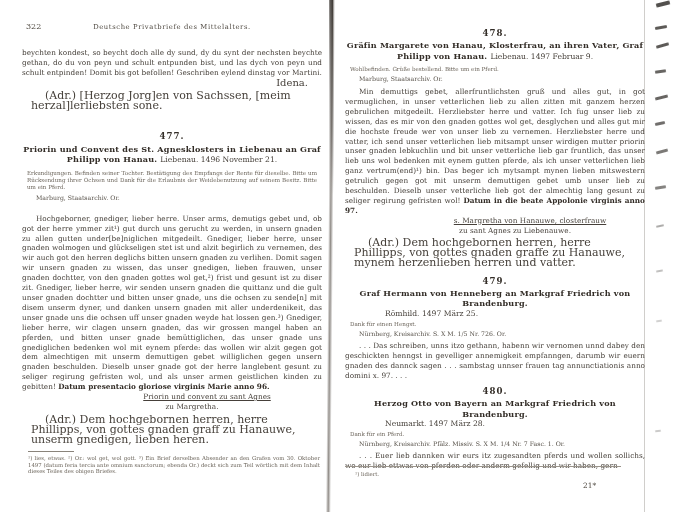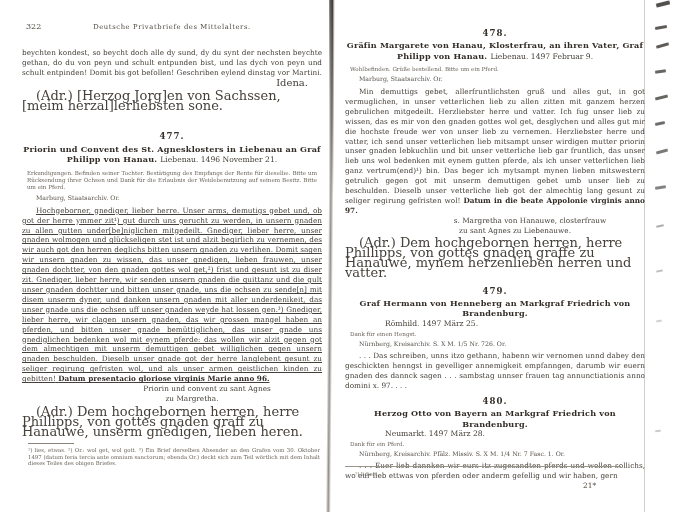--- a/index.html
+++ b/index.html
@@ -21,23 +21,23 @@
   p{margin:0;}
   .bodytext{font-size:7.3px;line-height:9.9px;text-align:justify;text-indent:14px;}
   .noindent{text-indent:0;}
   .entry-num{text-align:center;font-weight:bold;font-size:8.6px;letter-spacing:1px;color:#332d27;}
   .entry-title{font-weight:bold;font-size:8.1px;line-height:10.5px;text-align:center;color:#322c26;letter-spacing:.2px;}
   .entry-title .roman{font-weight:normal;font-size:7.6px;letter-spacing:0;color:#46403a;}
   .place-date{font-size:7.6px;line-height:9px;margin-left:40px;}
   .summary{font-size:5.6px;line-height:7px;text-align:justify;color:#6a6359;padding:0 5px;}
   .archive{font-size:6.2px;line-height:8px;margin-left:14px;color:#554f47;}
   .sig{text-align:center;font-size:7.3px;line-height:10px;}
-  .sig-1{padding-left:70px;}
+  .sig-1{padding-left:70px;text-decoration:underline;}
   .sig-2{padding-left:40px;}
-  .address{font-size:13px;line-height:10px;text-align:left;text-indent:14px;}
+  .address{font-size:11px;line-height:10px;text-align:left;text-indent:14px;margin-left:9px;}
   .datum{font-weight:bold;color:#332d27;}
 
   .fn-rule{width:46px;border:0;border-top:1px solid #8a847b;margin:6px 0 3px 6px;}
   .footnotes{font-size:5.4px;line-height:6.6px;text-align:justify;color:#6a6359;padding:0 2px 0 6px;}
 
   
   #right-fn-rule{position:absolute;left:0;top:466px;width:276px;border:0;border-top:1px solid #9a948b;margin:0;}
   #right-footnote{position:absolute;left:10px;top:471px;font-size:5.4px;color:#6a6359;}
   #sheet-mark{position:absolute;left:238px;top:481px;font-size:7.4px;color:#4d473f;}
 
@@ -60,21 +60,21 @@
   .mark:nth-child(5){right:5px;top:96px;width:13px;height:3px;transform:rotate(-14deg);opacity:.75;}
   .mark:nth-child(6){right:8px;top:122px;width:10px;height:3px;transform:rotate(-12deg);opacity:.7;}
   .mark:nth-child(7){right:5px;top:150px;width:12px;height:3px;transform:rotate(-15deg);opacity:.65;}
   .mark:nth-child(8){right:7px;top:186px;width:11px;height:3px;transform:rotate(-9deg);opacity:.6;}
   .mark:nth-child(9){right:9px;top:225px;width:8px;height:2px;transform:rotate(-12deg);opacity:.4;}
   .mark:nth-child(10){right:10px;top:270px;width:7px;height:2px;transform:rotate(-10deg);opacity:.3;}
   .mark:nth-child(11){right:11px;top:320px;width:6px;height:2px;transform:rotate(-8deg);opacity:.22;}
   .mark:nth-child(12){right:12px;top:430px;width:6px;height:2px;transform:rotate(-6deg);opacity:.25;}
 
   
-  .mt2{margin-top:2px;}.mt3{margin-top:3px;}.mt4{margin-top:4px;}.mt5{margin-top:4px;text-decoration:underline;}
+  .mt2{margin-top:2px;}.mt3{margin-top:3px;}.mt4{margin-top:4px;}.mt5{margin-top:12px;}
   .mt6{margin-top:6px;}.mt8{margin-top:8px;}
   .mt16{margin-top:16px;}.mt20{margin-top:20px;}
   .sig-right{text-align:right;padding-right:14px;font-size:10px;line-height:10px;}
 </style>
 </head>
 <body>
 
 <div id="scan">
 
   <div class="page" id="page-left">

